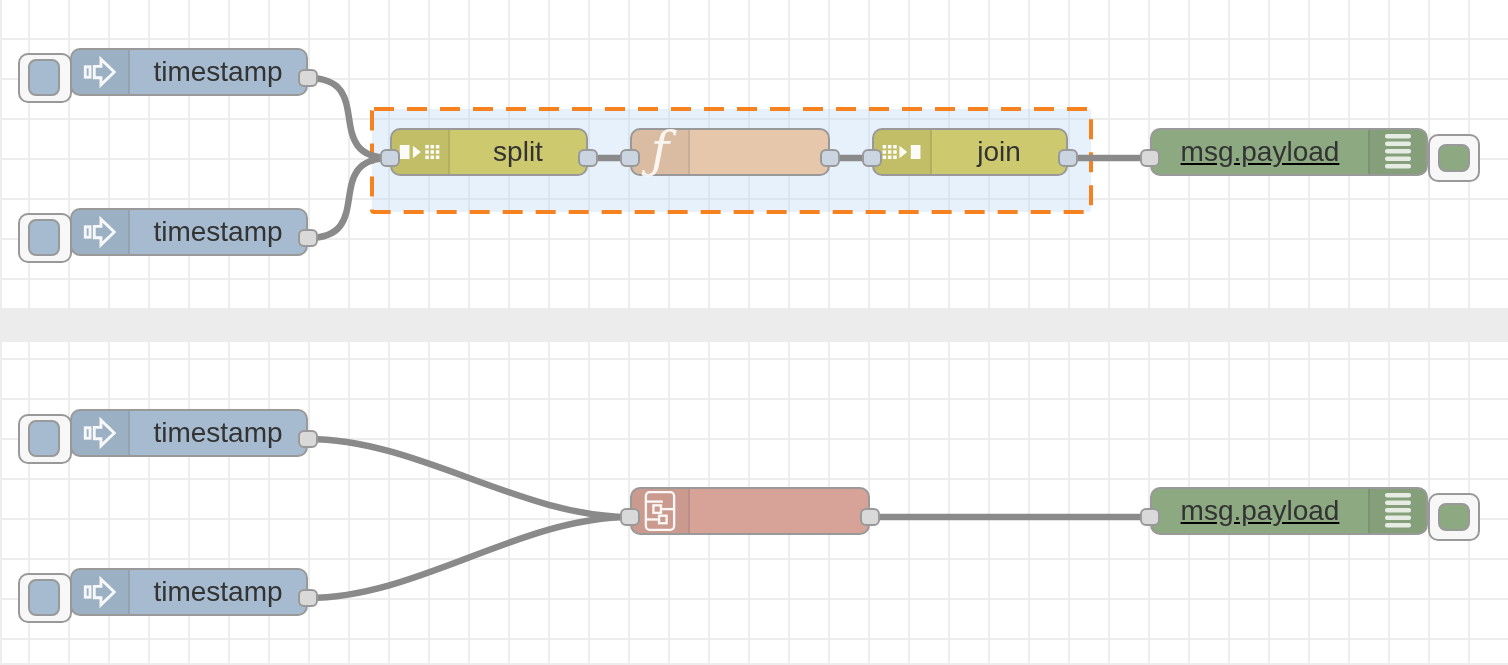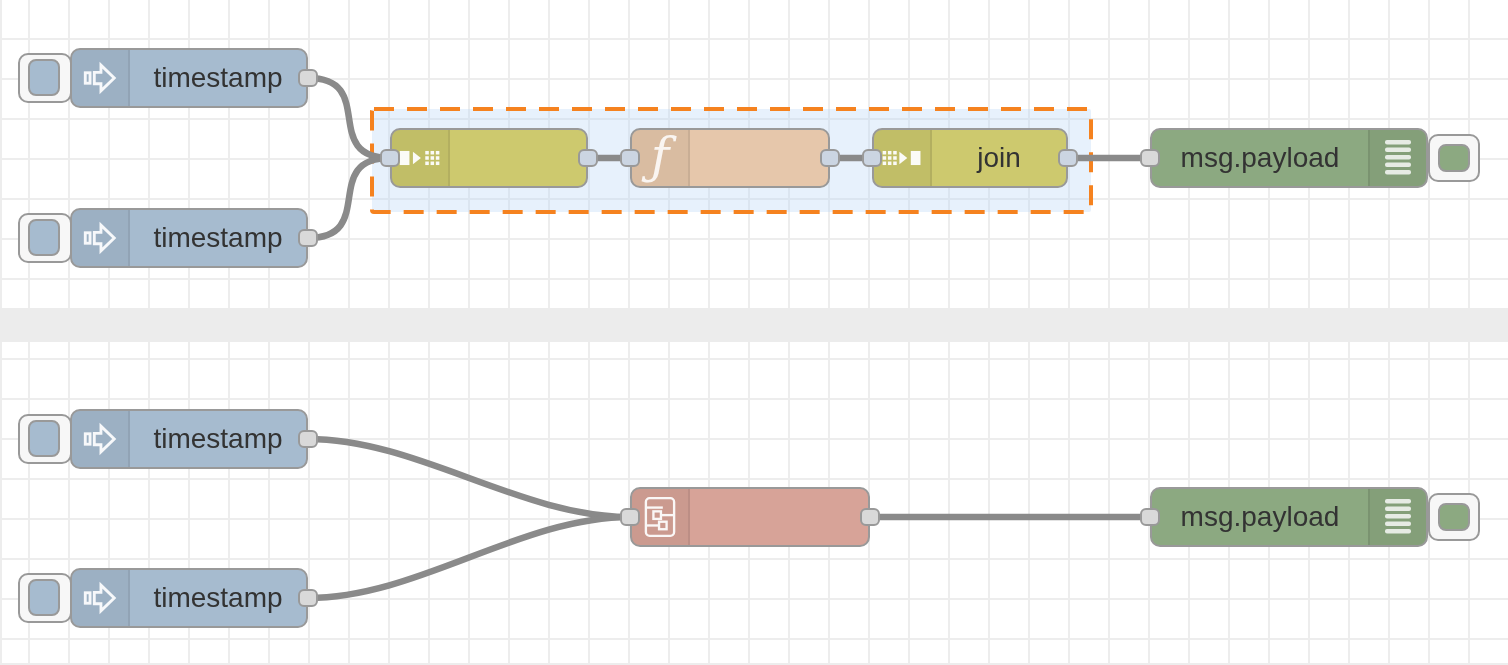--- a/index.html
+++ b/index.html
@@ -16,40 +16,40 @@
   }
   .divider{
     position:absolute;left:0;top:308px;width:1508px;height:34px;
     background:#ececec;
   }
   svg.overlay{position:absolute;left:0;top:0;}
   .wire{stroke:#8a8a8a;stroke-width:6.5;fill:none;stroke-linecap:round;}
   .sel-rect{fill:rgba(187,214,247,0.35);stroke:#f5821f;stroke-width:4;stroke-dasharray:20 13;}
 
   .node{
-    position:absolute;height:60px;box-sizing:border-box;
+    position:absolute;height:48px;box-sizing:border-box;
     border:2px solid #999;border-radius:10px;
     display:flex;align-items:stretch;text-align:center;
   }
   .node-label{
     flex:1;display:flex;align-items:center;justify-content:center;
     font-size:28px;color:#333;white-space:nowrap;
   }
   .icon-region{
     width:58px;flex:0 0 58px;box-sizing:border-box;
     background:rgba(0,0,0,0.055);
     display:flex;align-items:center;justify-content:center;
   }
   .icon-left{border-right:2px solid rgba(0,0,0,0.08);border-radius:8px 0 0 8px;}
   .icon-right{border-left:2px solid rgba(0,0,0,0.08);border-radius:0 8px 8px 0;}
 
   .inject{background:#a6bbcf;}
   .splitjoin{background:#cdc96e;}
   .func{background:#e6c7ab;}
-  .debug{background:#8ca981;}
+  .debug{background:#8ca981;text-decoration:underline;}
   .subflow-node{background:#d7a398;}
 
   .port{
     position:absolute;width:20px;height:18px;box-sizing:border-box;
     background:#d9d9d9;border:2px solid #999;border-radius:6px;
   }
   .port.sel{background:#cbd5e2;}
 
   .btn-outer{
     position:absolute;box-sizing:border-box;
@@ -143,20 +143,21 @@
             <rect x="43" y="12" width="4" height="4"></rect>
             <rect x="31" y="18" width="4" height="4"></rect>
             <rect x="37" y="18" width="4" height="4"></rect>
             <rect x="43" y="18" width="4" height="4"></rect>
             <rect x="31" y="24" width="4" height="4"></rect>
             <rect x="37" y="24" width="4" height="4"></rect>
             <rect x="43" y="24" width="4" height="4"></rect>
           </g>
         </svg>
     </div>
+    <div class="node-label">split</div>
   </div>
 
   <div class="node func" style="left:630px;top:128px;width:200px">
     <div class="icon-region icon-left">
       <span class="ficon">ƒ</span>
     </div>
     <div class="node-label"></div>
   </div>
 
   <div class="node splitjoin" style="left:872px;top:128px;width:196px">

